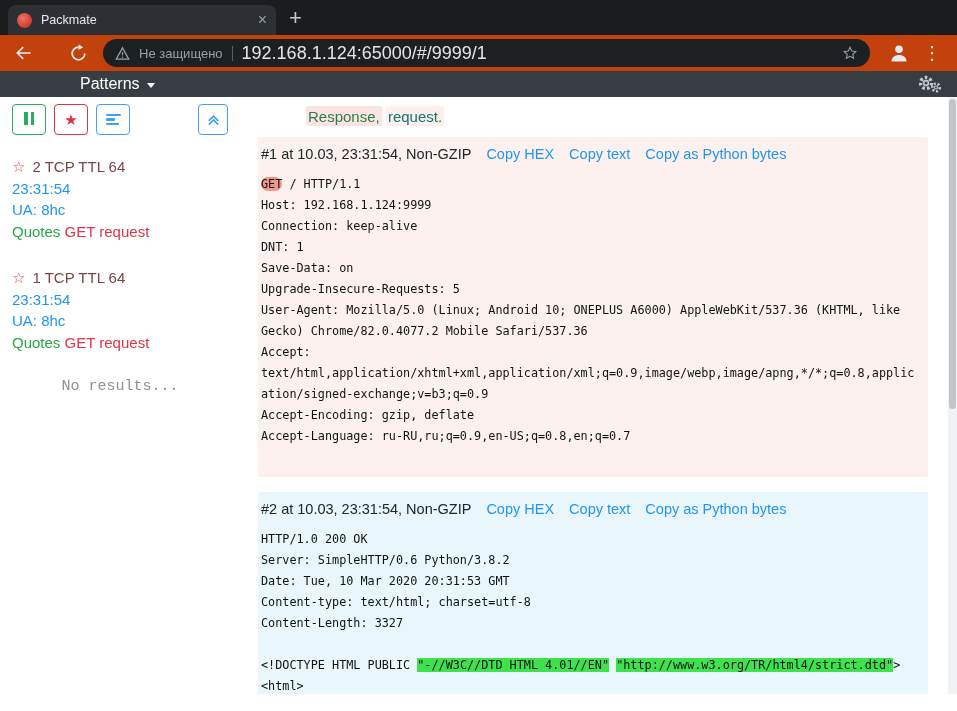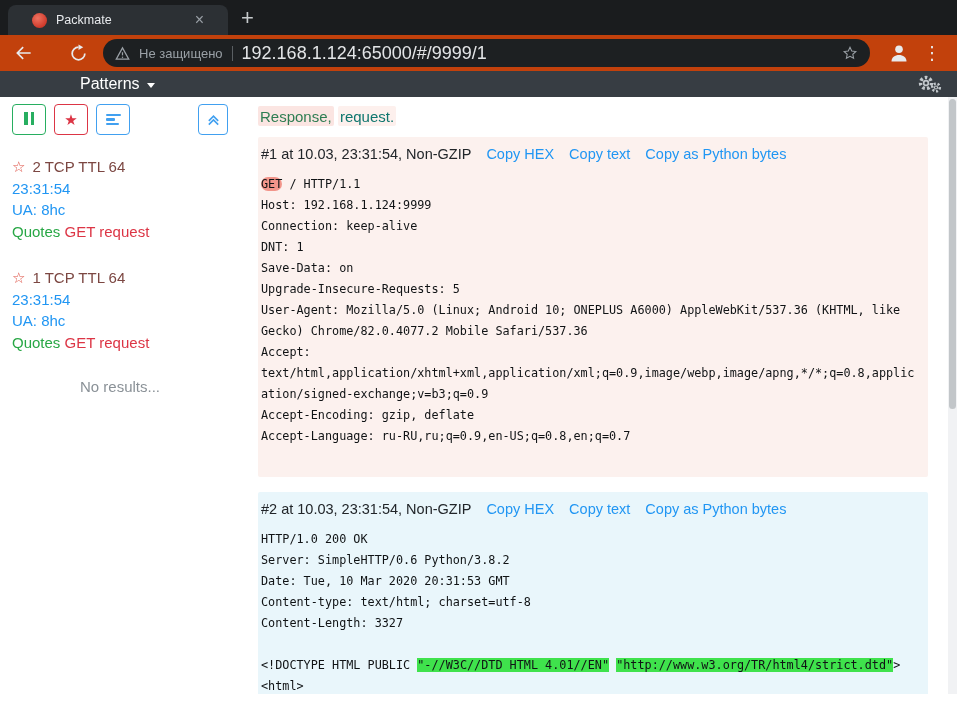--- a/index.html
+++ b/index.html
@@ -1,21 +1,21 @@
 <!DOCTYPE html>
 <html><head>
 <meta charset="utf-8">
 <style>
   html,body{margin:0;padding:0;background:#fff;}
   body{width:957px;height:711px;overflow:hidden;font-family:"Liberation Sans","DejaVu Sans",sans-serif;}
   .screen{width:957px;height:711px;overflow:hidden;position:relative;background:#fff;}
 
   
   .tabstrip{height:35px;background:#1a1c1e;display:flex;align-items:flex-end;padding-left:8px;box-sizing:border-box;}
-  .tab{width:220px;height:30px;background:#2c3034;border-radius:8px 8px 0 0;display:flex;align-items:center;padding:0 24px;box-sizing:border-box;}
+  .tab{width:268px;height:30px;background:#2c3034;border-radius:8px 8px 0 0;display:flex;align-items:center;padding:0 9px;box-sizing:border-box;}
   .favicon{width:15px;height:15px;border-radius:50%;background:radial-gradient(circle at 38% 35%, #ee7361 0%, #d03a2b 70%);flex:none;}
   .tab-title{flex:1;margin-left:9px;font-size:12.5px;color:#e8eaed;white-space:nowrap;overflow:hidden;}
   .tab-close{color:#9aa0a6;font-size:16px;line-height:1;cursor:pointer;}
   .newtab{color:#c6cacc;font-size:22px;line-height:1;margin:0 0 6px 13px;cursor:pointer;}
 
   .toolbar{height:36px;background:#c2410c;display:flex;align-items:center;padding:0 11px;}
   .nav-btn{width:26px;height:26px;display:flex;align-items:center;justify-content:center;cursor:pointer;flex:none;}
   .nav-spacer{width:28px;flex:none;}
   .omnibox{flex:1;height:28px;margin:0 12px;background:#1d2022;border-radius:14px;display:flex;align-items:center;padding:0 12px;gap:9px;min-width:0;}
   .sec-text{color:#9aa0a6;font-size:13px;white-space:nowrap;}
@@ -46,21 +46,21 @@
   .sbtn.list{border-color:#41a0f0;}
   .list-lines i{display:block;height:2.2px;background:#41a0f0;margin:2.6px 0;border-radius:1px;}
   .list-lines i:nth-child(1){width:15px;}
   .list-lines i:nth-child(2){width:9px;}
   .list-lines i:nth-child(3){width:13px;}
   .sbtn.collapse{margin-left:auto;margin-right:0;width:30px;border-color:#41a0f0;}
 
   .streams{margin-top:21px;font-size:15px;line-height:21.5px;}
   .stream{margin-bottom:25px;cursor:pointer;}
   .s-star{margin-right:7px;}
-  .no-results{text-align:center;color:#8a9197;font-size:15px;margin-top:8px;}
+  .no-results{text-align:center;color:#8a9197;font-size:15px;margin-top:8px;font-family:Liberation Mono, monospace;}
 
   .content{flex:1;box-sizing:border-box;padding:10px 29px 0 20px;overflow:hidden;min-width:0;}
   .patline{font-size:15px;color:#212529;margin-bottom:13px;}
   .chip{padding:1.5px 2px;border-radius:2px;}
   .packet{margin-bottom:15px;padding:9px 8px 30px 3px;border-radius:2px;}
   .packet-head{display:flex;align-items:baseline;gap:15px;font-size:14.5px;color:#212529;}
   .packet-action{cursor:pointer;text-decoration:none;}
   .packet-body{margin-top:12px;font-family:"DejaVu Sans Mono","Liberation Mono",monospace;font-size:11.8px;line-height:21px;color:#101315;}
   .pline{min-height:21px;white-space:pre-wrap;overflow-wrap:break-word;}
   .hl{color:#101315;}
@@ -170,21 +170,21 @@
             <div class="s-line"><span class="s-star" style="color: rgb(222, 81, 69);">☆</span><span style="color: rgb(124, 71, 66);">1 TCP TTL 64</span></div>
             <div class="s-line" style="color: rgb(33, 150, 243);">23:31:54</div>
             <div class="s-line" style="color: rgb(33, 150, 243);">UA: 8hc</div>
             <div class="s-line"><span style="color: rgb(40, 167, 69);">Quotes</span> <span style="color: rgb(220, 53, 69);">GET request</span></div>
           </div>
         </div>
       <div class="no-results">No results...</div>
     </aside>
 
     <section class="content">
-      <div class="patline"><span class="chip" style="background: rgb(251, 229, 226); color: rgb(46, 125, 82);">Response,</span> <span class="chip" style="background: rgb(253, 240, 237); color: #0f766e;">request.</span></div>
+      <div class="patline"><span class="chip" style="background: rgb(251, 229, 226); color: rgb(46, 125, 82); margin-left: 48px;">Response,</span> <span class="chip" style="background: rgb(253, 240, 237); color: #0f766e;">request.</span></div>
       <div>
           <section class="packet" style="background: rgb(252, 241, 238);">
             <div class="packet-head">
               <span class="packet-id">#1 at 10.03, 23:31:54, Non-GZIP</span>
               <a class="packet-action" style="color: rgb(33, 150, 243);">Copy HEX</a>
               <a class="packet-action" style="color: rgb(33, 150, 243);">Copy text</a>
               <a class="packet-action" style="color: rgb(33, 150, 243);">Copy as Python bytes</a>
             </div>
             <div class="packet-body">
               <div class="pline"><span class="hl" style="background: rgb(242, 149, 138); border-radius: 7px;">GET</span> / HTTP/1.1</div>

